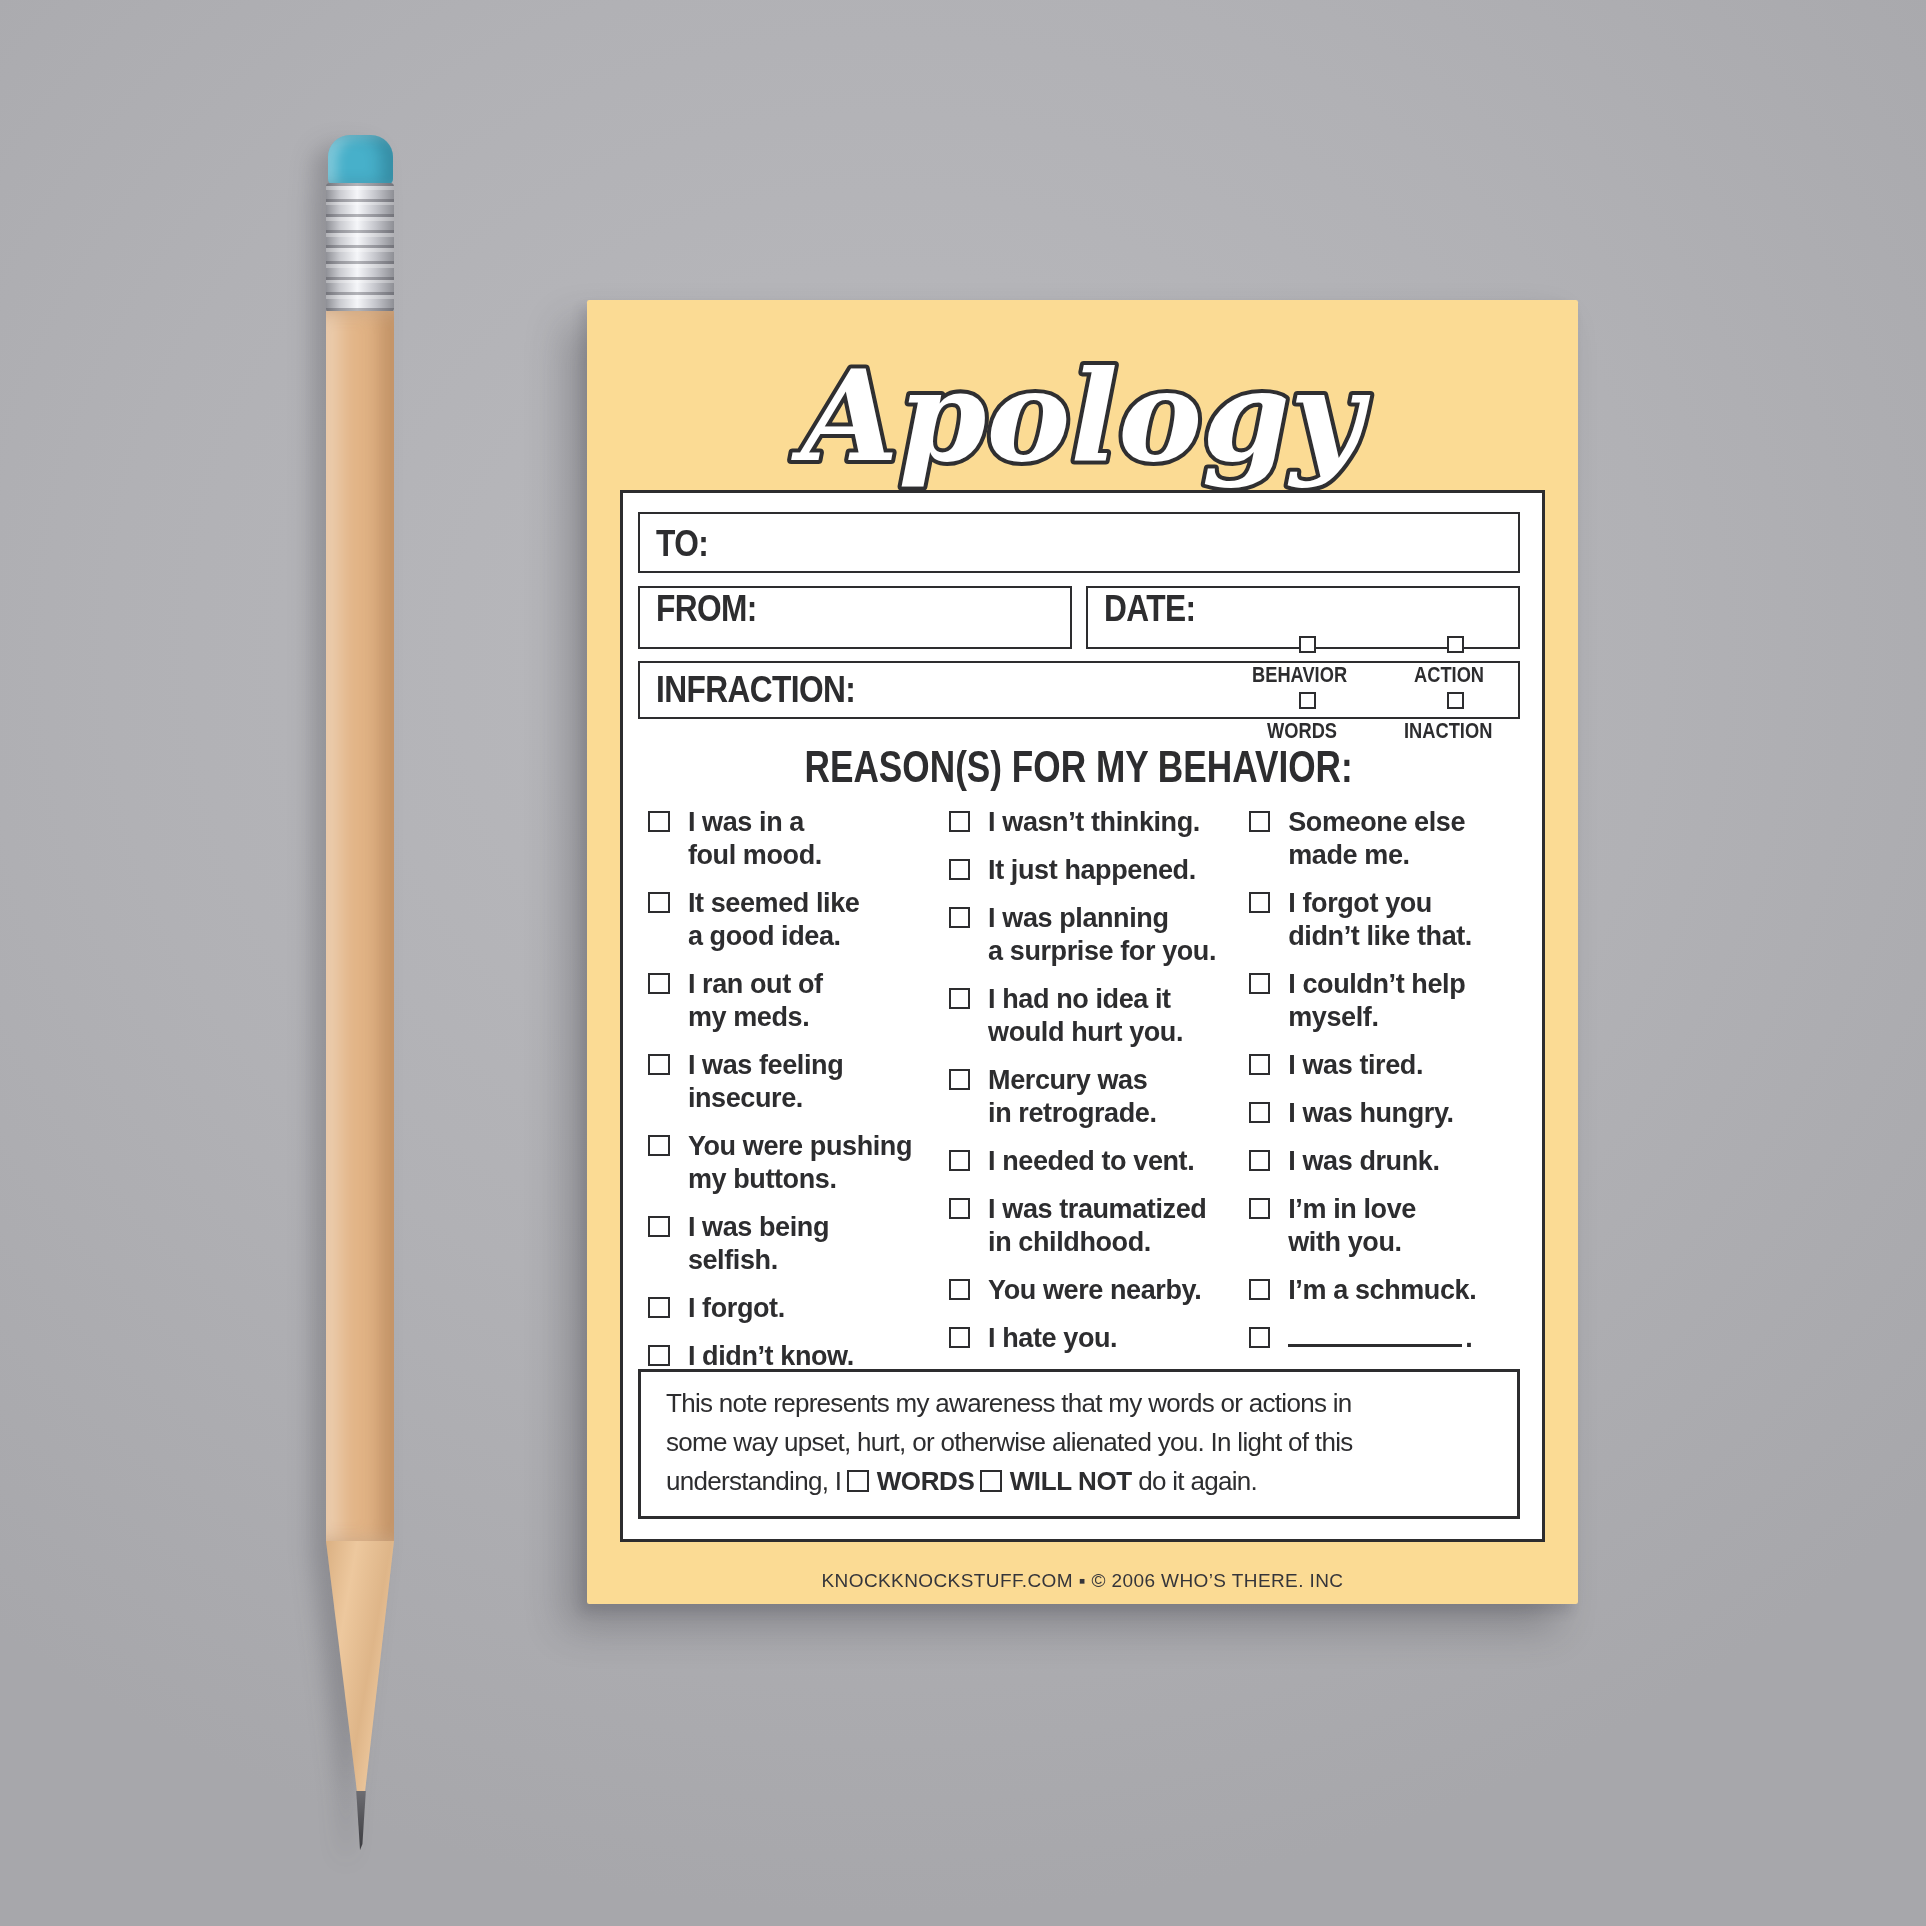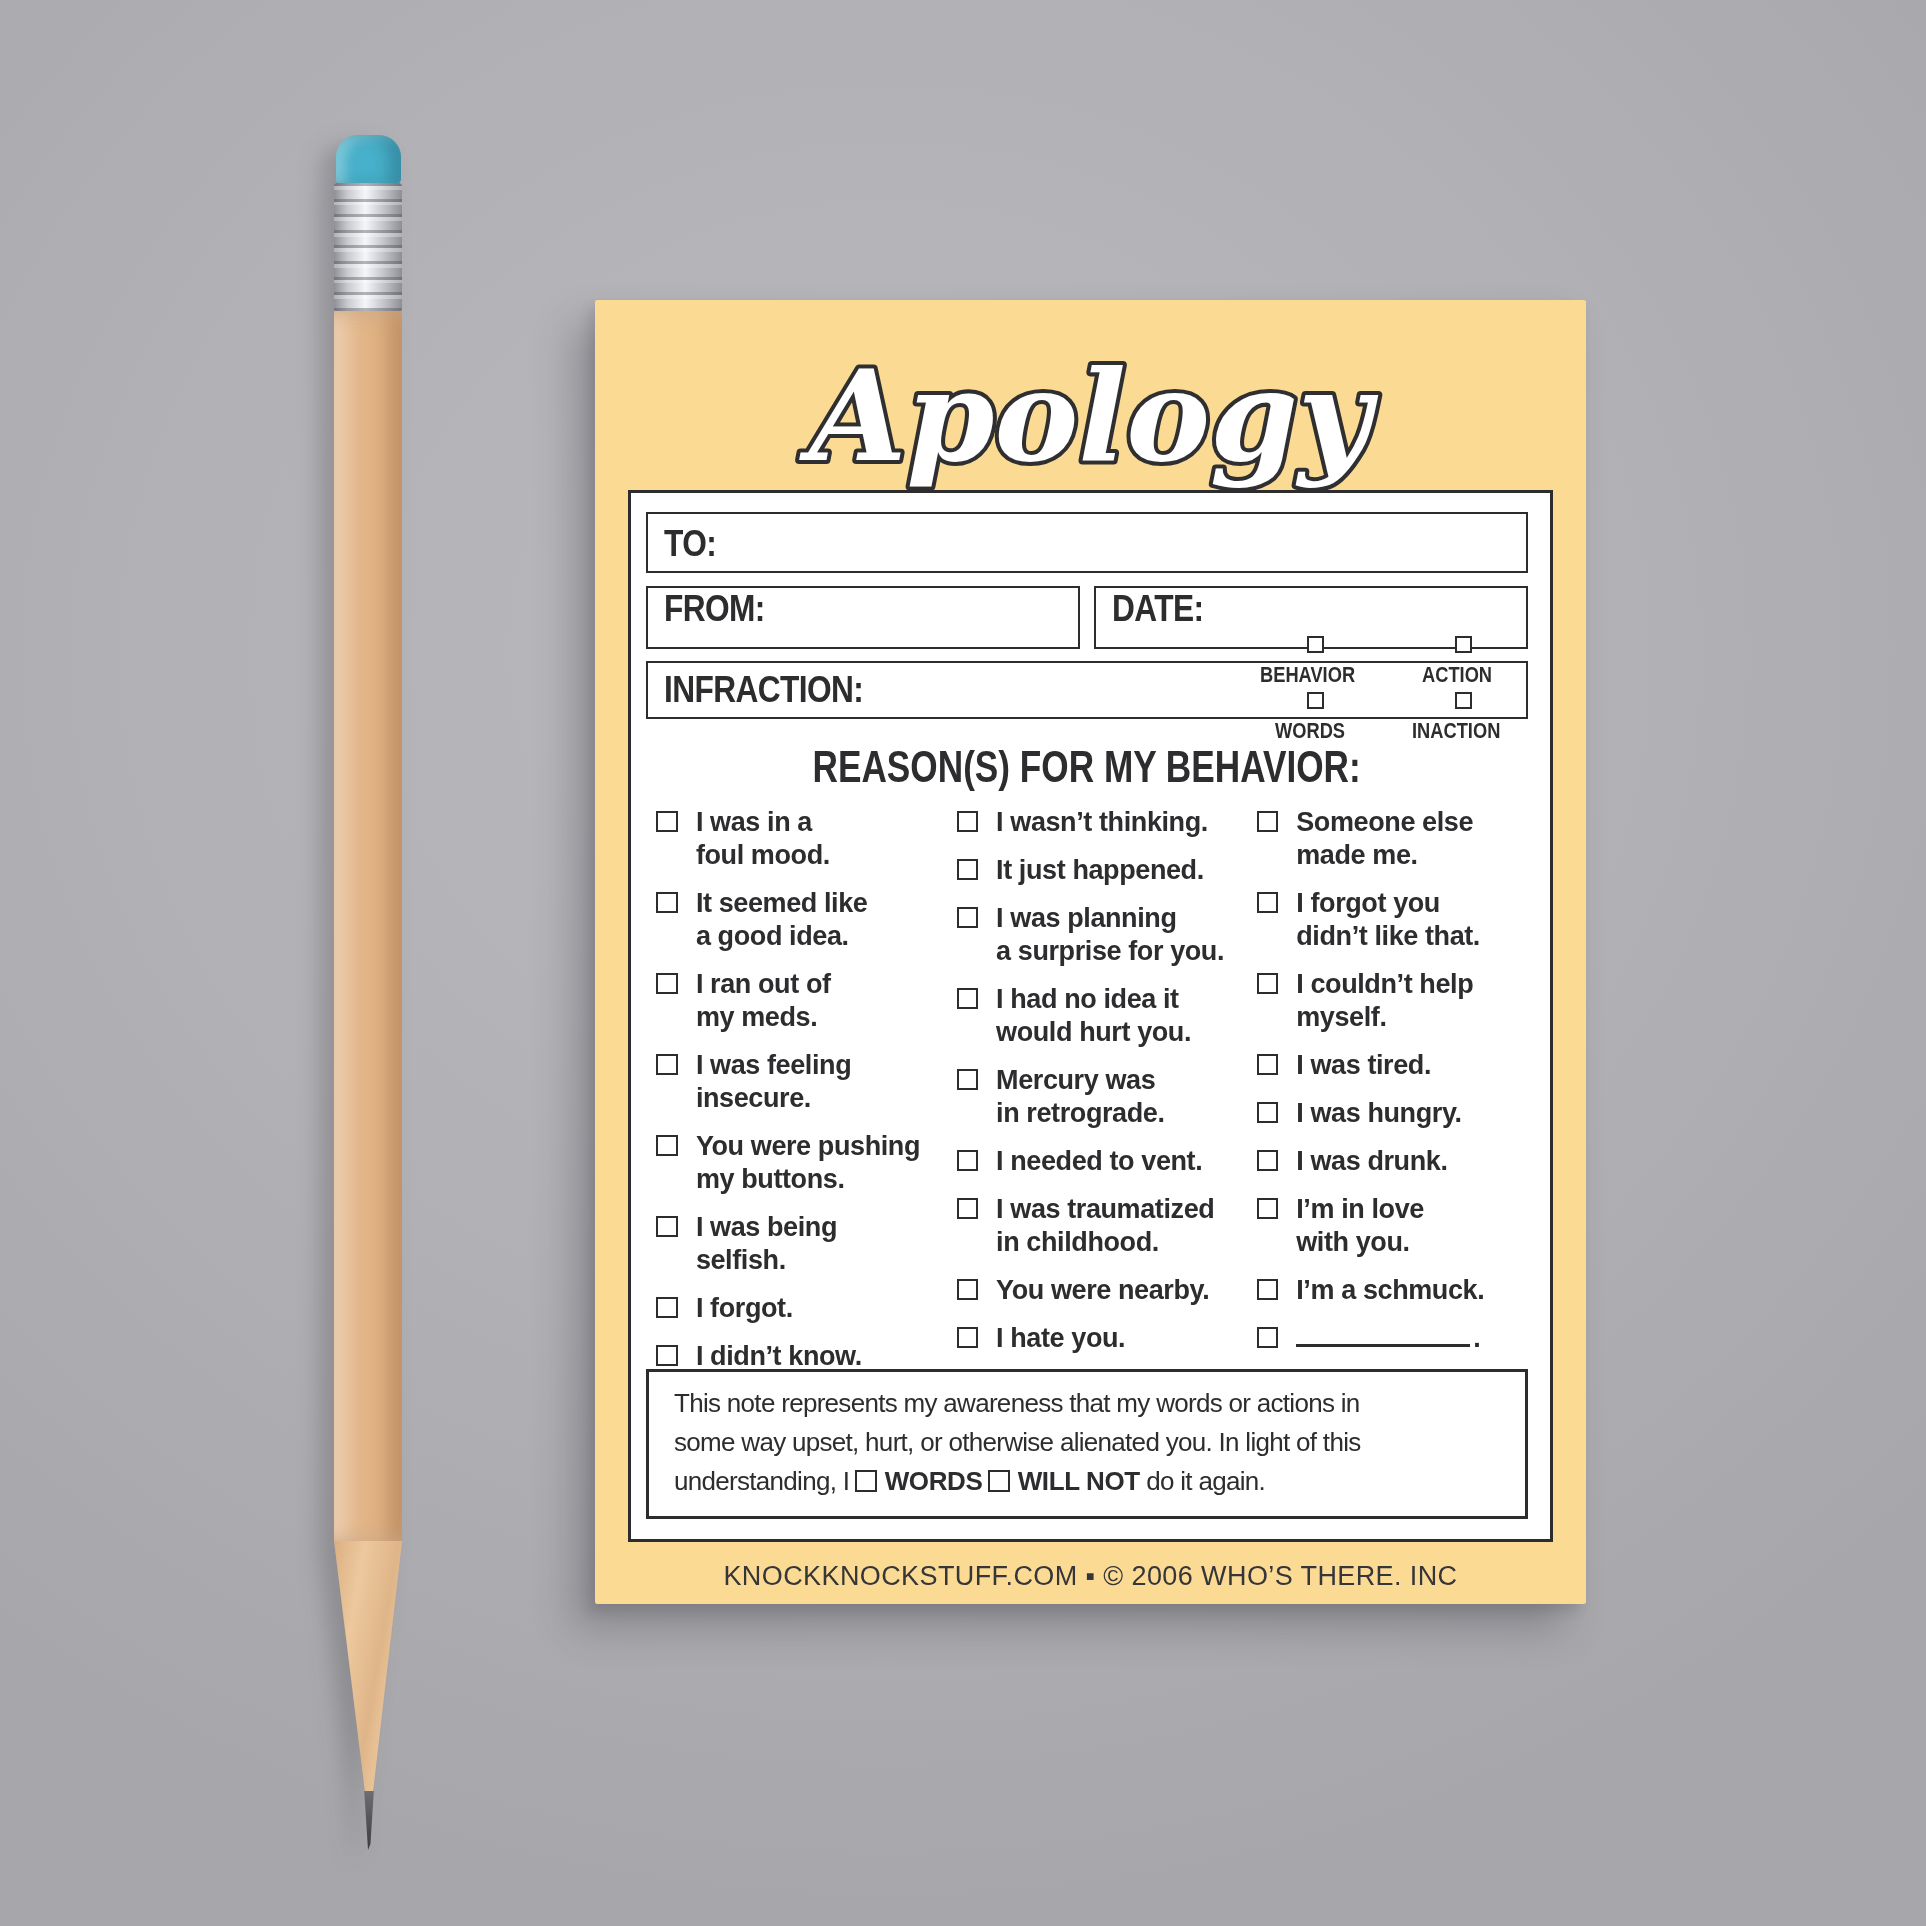--- a/index.html
+++ b/index.html
@@ -5,21 +5,21 @@
   :root{
     --ink:#2d2d2f;
     --pad:#fbdb94;
     --paper:#ffffff;
   }
   html,body{margin:0;padding:0;width:1926px;height:1926px;overflow:hidden;}
   body{
     font-family:"Liberation Sans", sans-serif;
     background:radial-gradient(1408px 1259px at 46% 34%, #bababe 0%, #b1b1b5 55%, #a7a7ab 100%);
   }
-  #canvas{position:relative;width:1834px;height:1926px;margin-left:8px;}
+  #canvas{position:relative;width:1834px;height:1926px;}
 
   
   .pencil{position:absolute;left:326px;top:133px;width:68px;height:1719px;
           filter:drop-shadow(-15px 10.4px 10.4px rgba(50,50,58,.25));}
   .pencil .eraser{position:absolute;left:1.5px;top:1.5px;width:65px;height:50px;
           border-radius:22px 22px 6px 6px;
           box-shadow:inset -12px 0 15px rgba(0,40,55,.25), inset 9px 3px 12px rgba(255,255,255,.30);}
   .pencil .ferrule{position:absolute;left:0;top:50px;width:68px;height:129px;border-radius:3.7px;
           background-image:
             repeating-linear-gradient(180deg, rgba(70,70,78,.38) 0 3px, rgba(255,255,255,.30) 3px 6.7px, rgba(0,0,0,0) 6.7px 15.6px),
@@ -84,21 +84,21 @@
 
   .disclaimer{position:absolute;left:15px;right:22px;bottom:20px;
         box-sizing:border-box;border:3px solid var(--ink);background:var(--paper);
         padding:12px 25px 15px 25px;
         font-size:26px;line-height:39px;letter-spacing:-0.7px;color:var(--ink);}
   .disclaimer .bold{font-weight:700;letter-spacing:-0.4px;}
   .disclaimer .cbx{display:inline-block;width:22px;height:22px;vertical-align:-2.2px;
         margin:0 7.4px 0 6px;}
 
   .pad-footer{position:absolute;left:0;right:0;bottom:12px;text-align:center;
-        font-size:27px;letter-spacing:0.4px;color:#35353a;}
+        font-size:19px;letter-spacing:0.4px;color:#35353a;}
 </style>
 </head>
 <body>
 
 <div id="canvas">
 
   <div class="pencil">
     <div class="eraser" style="background: rgb(71, 176, 202);"></div>
     <div class="ferrule"></div>
     <div class="wood" style="background: rgb(226, 180, 134);"></div>

